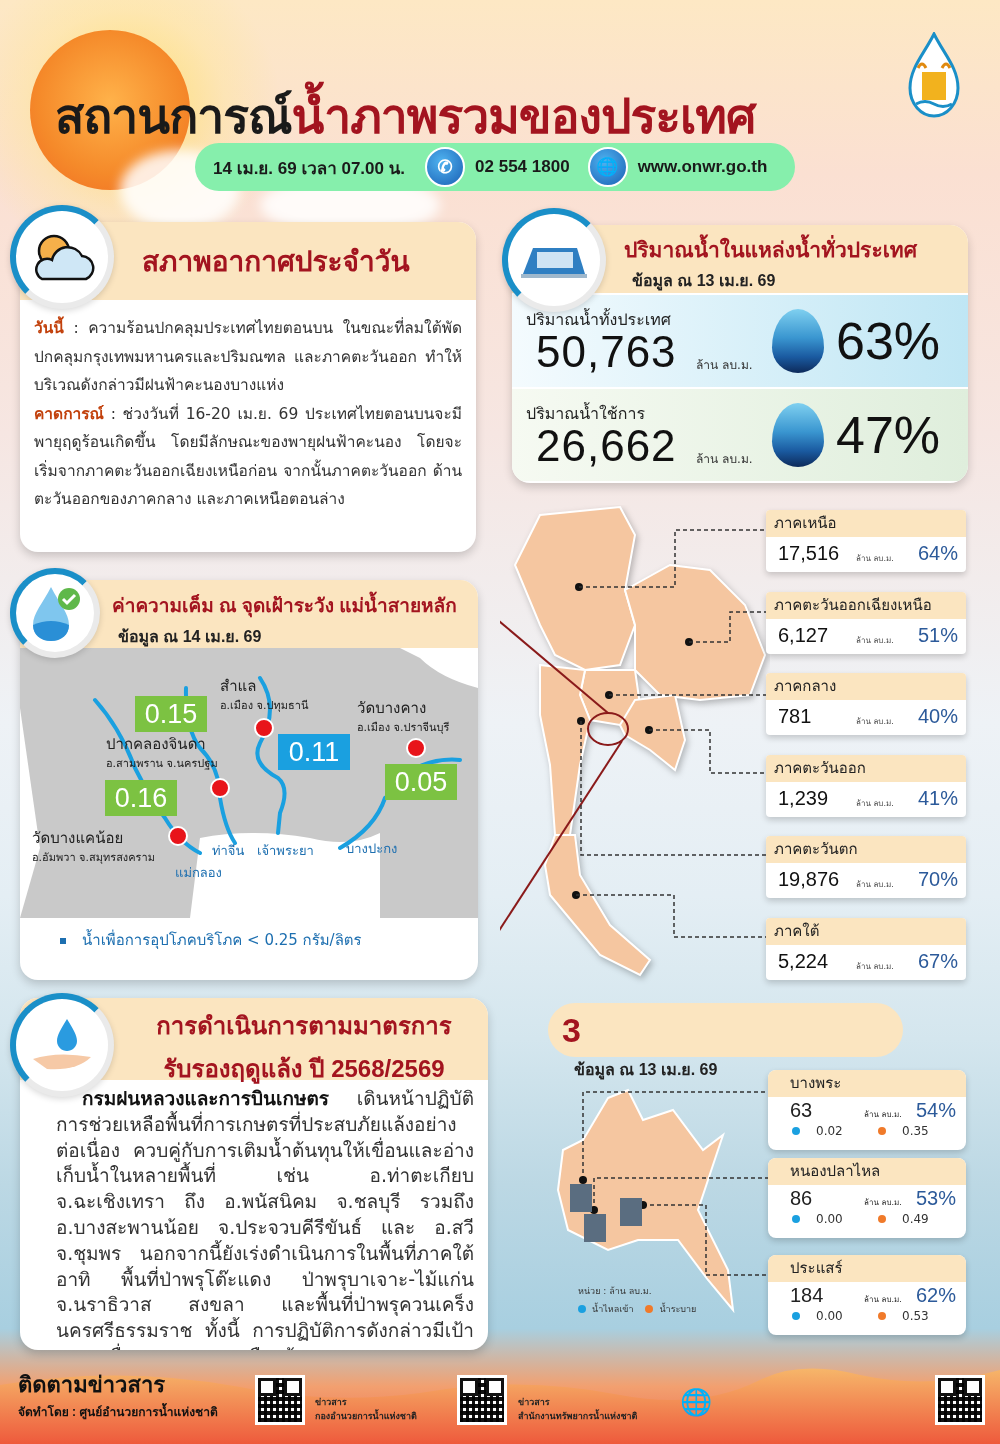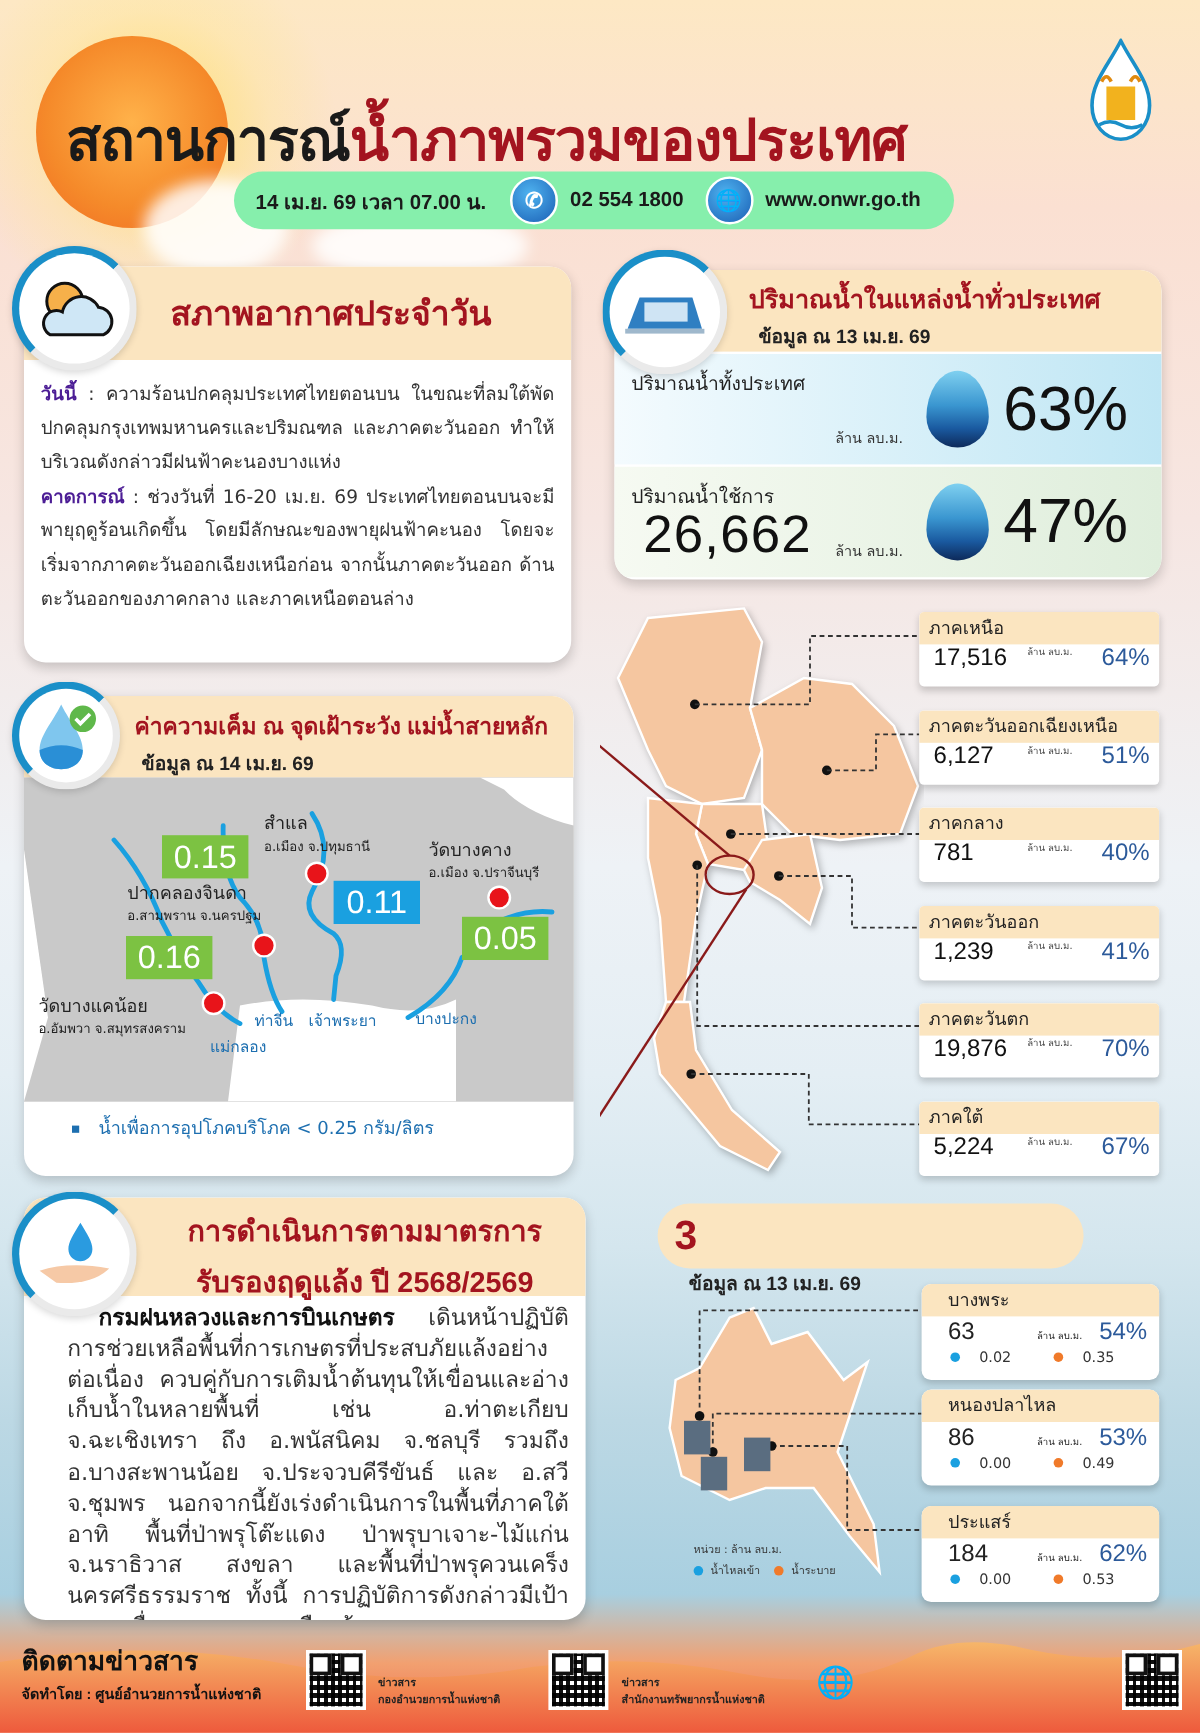--- a/index.html
+++ b/index.html
@@ -13,28 +13,28 @@
 .title .t1{color:#1a1a1a}
 .title .t2{color:#a3141f}
 .logo{left:906px;top:32px;width:56px;height:90px}
 .infobar{left:195px;top:143px;width:600px;height:48px;border-radius:24px;background:#86efac;display:flex;align-items:center;padding-left:18px;gap:10px;font-family:"Liberation Sans",sans-serif;font-weight:bold;font-size:17px;color:#1a1a1a}
 .circicon{width:40px;height:40px;border-radius:50%;background:radial-gradient(circle at 40% 35%,#4fb3f0,#1a5fb4);border:2px solid #fff;display:flex;align-items:center;justify-content:center;color:#fff;font-size:18px}
 .card{background:#fff;border-radius:18px;box-shadow:0 4px 10px rgba(0,0,0,.18);overflow:hidden}
 .cardhead{background:#fbe5c0}
 .iconbadge{width:104px;height:104px;border-radius:50%;background:#fff;border:6px solid #eaeaea;border-top-color:#1a8fc8;border-left-color:#1a8fc8;box-shadow:0 2px 6px rgba(0,0,0,.15);display:flex;align-items:center;justify-content:center}
 .h-red{color:#a3141f;font-family:"Liberation Sans",sans-serif;font-weight:bold}
 .body-text{font-size:15.5px;line-height:28.5px;color:#333}
-.body-text b{color:#4c1d95}
+.body-text b{color:#c2410c}
 .bignum{font-family:"Liberation Sans",sans-serif;font-size:44px;color:#111;letter-spacing:1px}
 .unit{font-size:12px;color:#333}
 .pct{font-family:"Liberation Sans",sans-serif;font-size:52px;color:#111}
 .drop{width:52px;height:64px;border-radius:50% 50% 50% 50%/60% 60% 40% 40%;background:linear-gradient(180deg,#7fd0f0 0%,#3a96d0 45%,#1a5aa0 75%,#0d2a5a 100%);transform:rotate(0deg)}
 .region{width:200px;height:62px;border-radius:4px;background:#fff;box-shadow:0 3px 6px rgba(0,0,0,.18);overflow:hidden}
 .region .rh{height:27px;background:#fbe5c0;padding-left:8px;font-size:15px;line-height:27px;color:#222}
-.region .rb{display:flex;align-items:flex-start;padding:0 8px 0 12px;height:28px}
+.region .rb{display:flex;align-items:flex-end;padding:15px 8px 0 12px;height:28px}
 .region .rv{font-family:"Liberation Sans",sans-serif;font-size:20px;width:78px;text-align:left;color:#111}
 .region .ru{font-size:8px;color:#444;flex:1}
 .region .rp{font-family:"Liberation Sans",sans-serif;font-size:20px;color:#2c5a9a}
 .salt-map{left:20px;top:648px;width:458px;height:270px;background:#c9c9c9}
 .valbox{color:#fff;font-family:"Liberation Sans",sans-serif;font-size:27px;text-align:center;line-height:36px}
 .station-name{font-size:15px;color:#222;white-space:nowrap}
 .station-sub{font-size:11px;color:#222;white-space:nowrap}
 .river-label{font-size:13px;color:#1d6fb0;white-space:nowrap}
 .reddot{width:20px;height:20px;border-radius:50%;background:#e8141a;border:2px solid #fff}
 .eec{width:198px;height:80px;border-radius:8px;background:#fff;box-shadow:0 3px 6px rgba(0,0,0,.18);overflow:hidden}
@@ -97,20 +97,21 @@
   </svg>
 </div>
 
 <div class="abs card" style="left:512px;top:225px;width:456px;height:258px">
   <div class="cardhead" style="height:68px;padding-left:112px;padding-top:8px">
     <div class="h-red" style="font-size:21px">ปริมาณน้ำในแหล่งน้ำทั่วประเทศ</div>
     <div style="font-family:'Liberation Sans',sans-serif;font-weight:bold;font-size:16px;margin-top:2px;padding-left:8px">ข้อมูล ณ 13 เม.ย. 69</div>
   </div>
   <div style="position:absolute;left:0;top:70px;width:456px;height:92px;background:linear-gradient(90deg,#f4fbfe,#bfe6f4)">
     <div style="position:absolute;left:14px;top:12px;font-size:16px">ปริมาณน้ำทั้งประเทศ</div>
+    <div class="bignum" style="position:absolute;left:24px;top:32px">50,763</div>
     <div class="unit" style="position:absolute;left:184px;top:60px">ล้าน ลบ.ม.</div>
     <div class="drop" style="position:absolute;left:260px;top:14px"></div>
     <div class="pct" style="position:absolute;left:324px;top:16px">63%</div>
   </div>
   <div style="position:absolute;left:0;top:164px;width:456px;height:92px;background:linear-gradient(90deg,#f6faf2,#dfeedc)">
     <div style="position:absolute;left:14px;top:12px;font-size:16px">ปริมาณน้ำใช้การ</div>
     <div class="bignum" style="position:absolute;left:24px;top:32px">26,662</div>
     <div class="unit" style="position:absolute;left:184px;top:60px">ล้าน ลบ.ม.</div>
     <div class="drop" style="position:absolute;left:260px;top:14px"></div>
     <div class="pct" style="position:absolute;left:324px;top:16px">47%</div>

